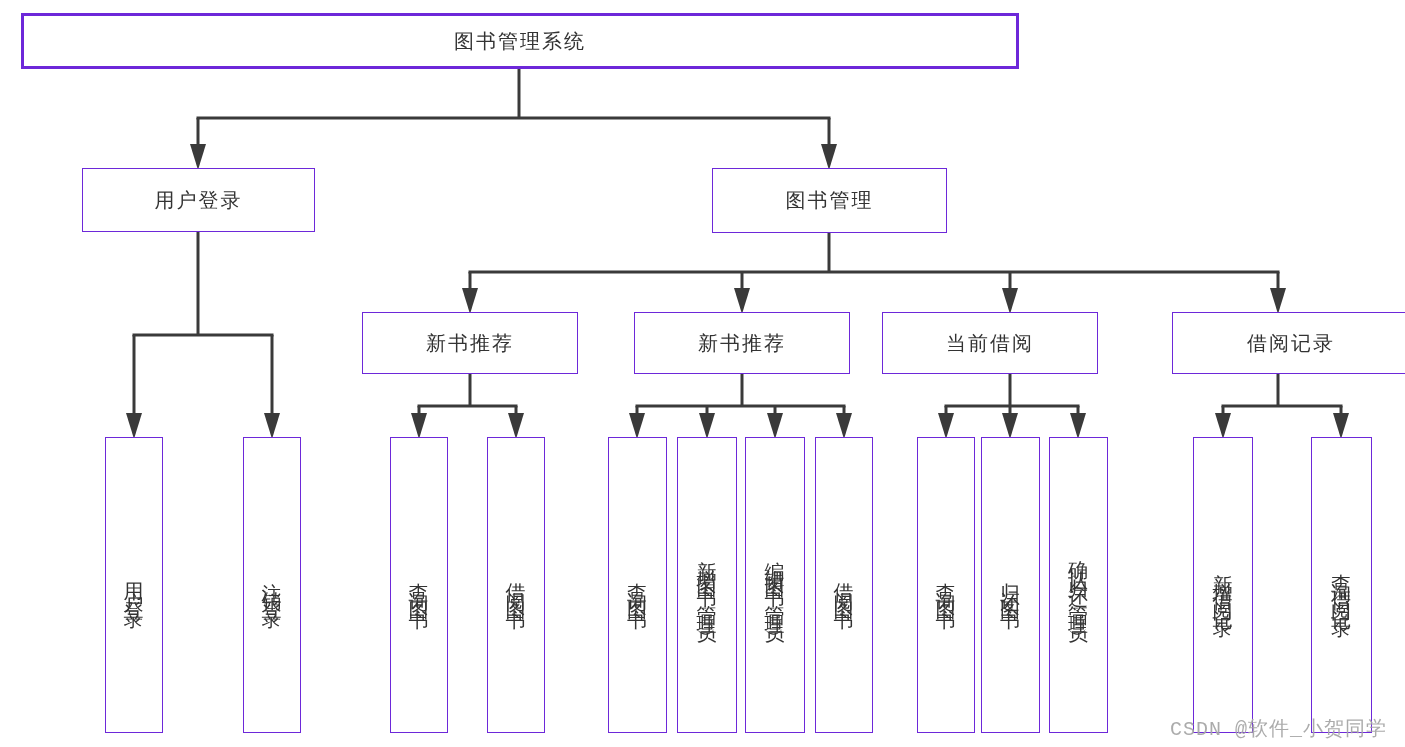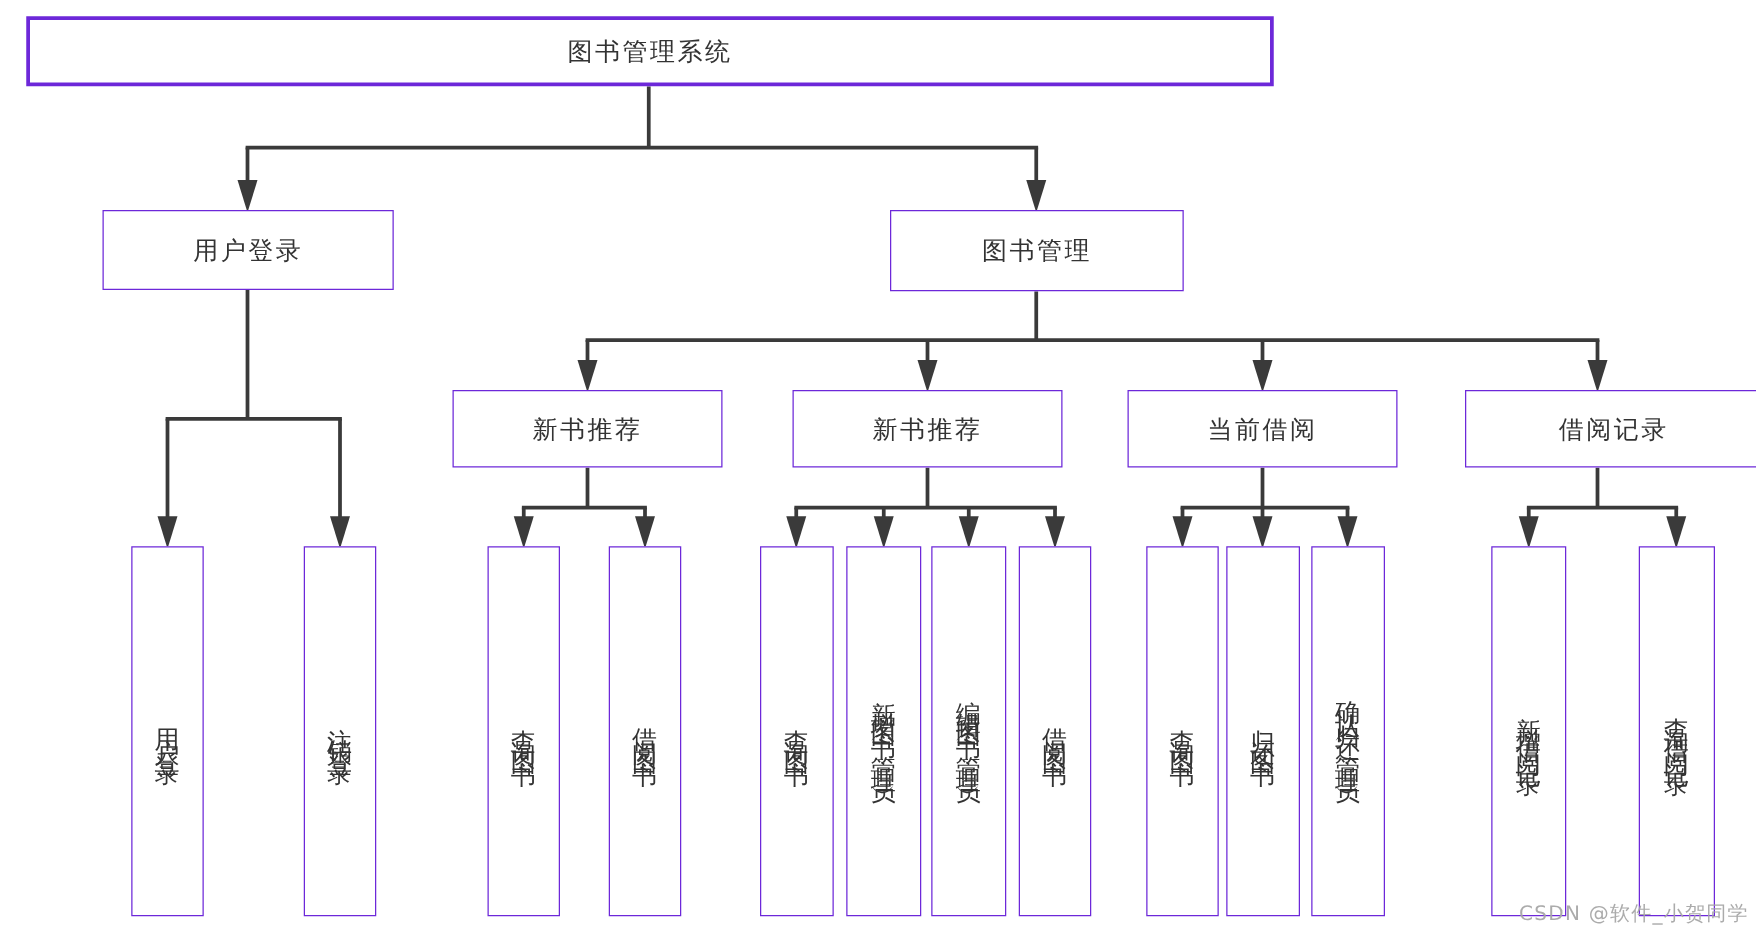--- a/index.html
+++ b/index.html
@@ -38,27 +38,28 @@
   .leaf span {
     writing-mode: vertical-rl;
     text-orientation: mixed;
     letter-spacing: 9px;
     font-size: 20px;
     line-height: 1;
     color: #333333;
   }
   .watermark {
     position: absolute;
-    right: 6px;
+    right: 18px;
     bottom: 5px;
-    font-size: 16px;
+    font-size: 20px;
     color: rgba(166, 166, 166, 0.95);
     letter-spacing: 1px;
     z-index: 2;
     white-space: nowrap;
+    font-family: Liberation Mono, monospace;
   }
 </style>
 </head>
 <body>
 
 <div class="canvas">
 
   <svg id="wires" class="wires" width="1405" height="747">
       <line x1="519" y1="69" x2="519" y2="118" stroke="#3a3a3a" stroke-width="3"></line>
       <line x1="196.5" y1="118" x2="830.5" y2="118" stroke="#3a3a3a" stroke-width="3"></line>
@@ -124,21 +125,21 @@
   <div class="node" style="left:712px; top:168px; width:235px; height:65px;">
     <span>图书管理</span>
   </div>
 
   <div class="node" style="left:362px; top:312px; width:216px; height:62px;">
     <span>新书推荐</span>
   </div>
   <div class="node" style="left:634px; top:312px; width:216px; height:62px;">
     <span>新书推荐</span>
   </div>
-  <div class="node" style="left:902px; top:312px; width:216px; height:62px;">
+  <div class="node" style="left:882px; top:312px; width:216px; height:62px;">
     <span>当前借阅</span>
   </div>
   <div class="node" style="left:1172px; top:312px; width:238px; height:62px;">
     <span>借阅记录</span>
   </div>
 
   <div class="node leaf" style="left:105px; top:437px; width:58px; height:296px;">
     <span>用户登录</span>
   </div>
   <div class="node leaf" style="left:243px; top:437px; width:58px; height:296px;">

